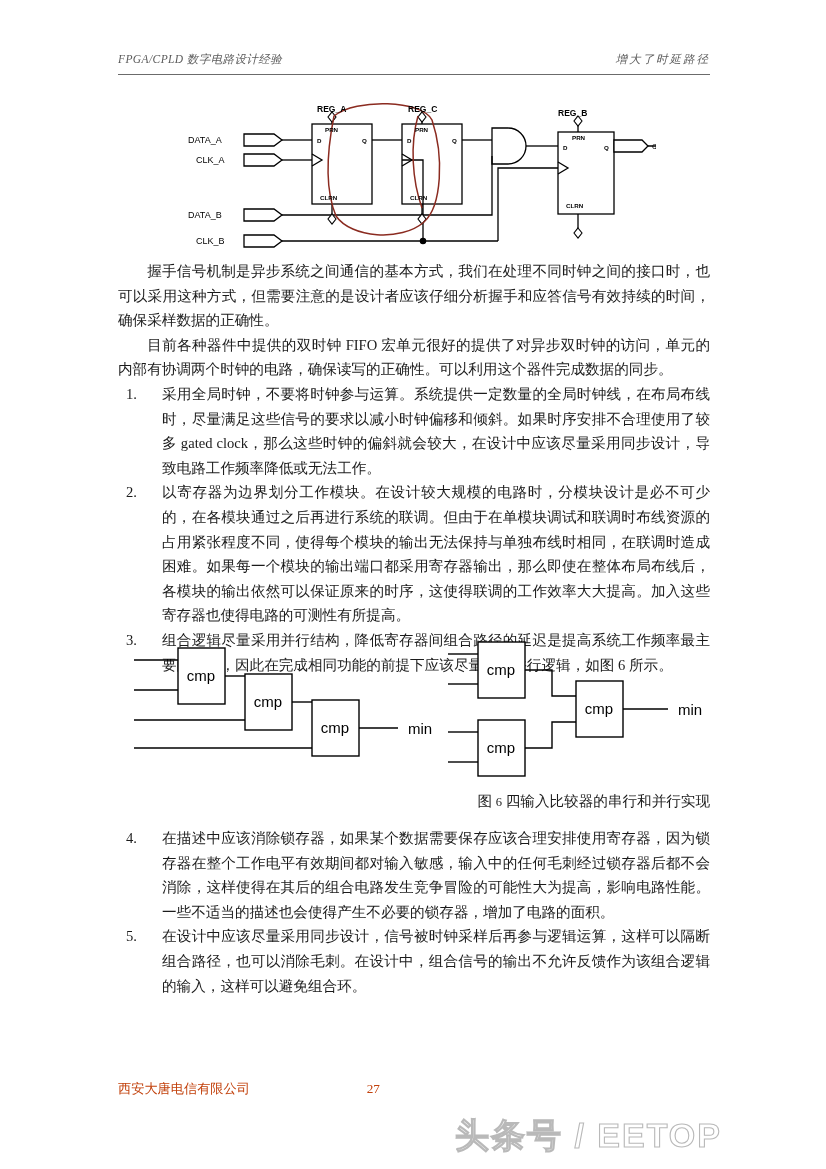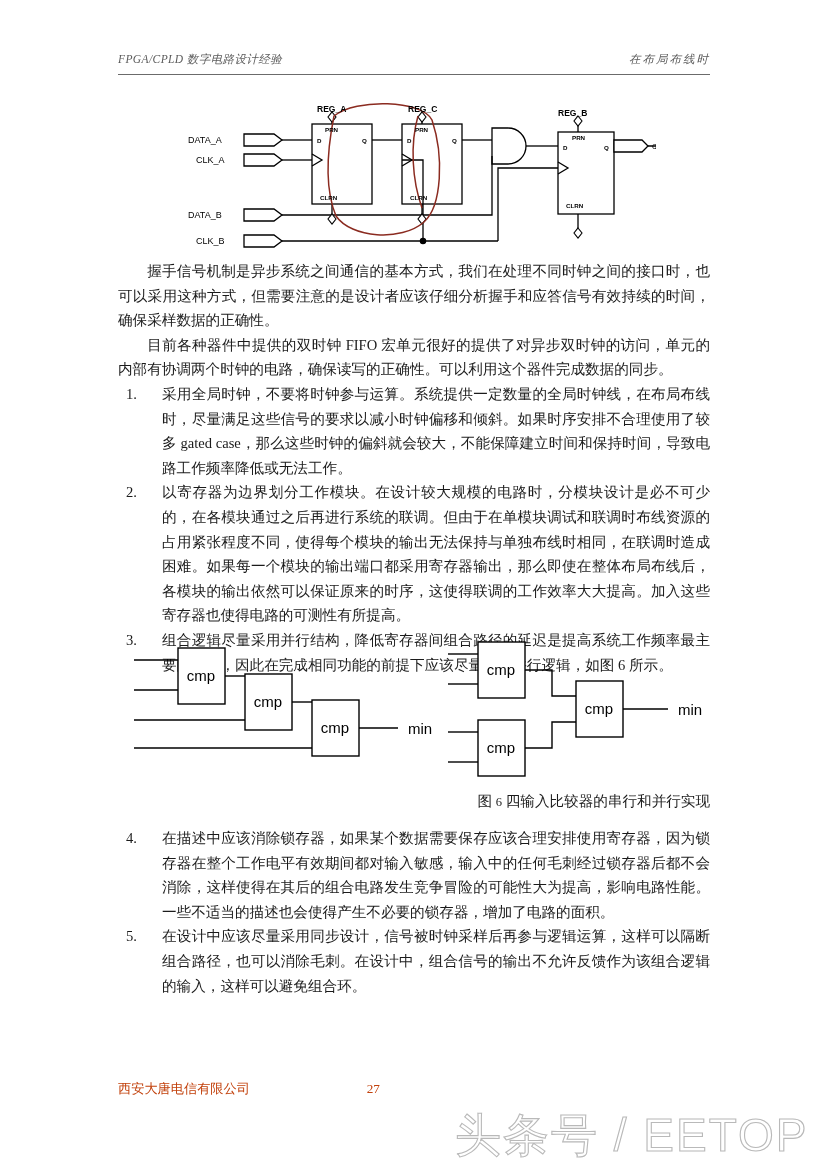--- a/index.html
+++ b/index.html
@@ -136,43 +136,43 @@
   }
   .footer .f-left { width: 42%; text-align: left; }
   .footer .f-center { width: 16%; text-align: left; }
   .footer .f-right { width: 42%; text-align: right; white-space: nowrap; }
 
   
   .watermark {
     position: absolute;
     left: 455px;
     top: 1106px;
-    font-size: 46px;
+    font-size: 34px;
     line-height: 58px;
     font-family: "Liberation Sans", "DejaVu Sans", sans-serif;
-    font-weight: 400;
+    font-weight: 700;
     color: transparent;
     -webkit-text-stroke: 1.1px #b9b9b9;
     letter-spacing: 2px;
     white-space: nowrap;
     user-select: none;
   }
 
   text {
     font-family: "Liberation Sans", "DejaVu Sans", sans-serif;
   }
 </style>
 </head>
 <body>
 
 <div class="page">
 
   <div class="header">
     <span class="hdr-left">FPGA/CPLD 数字电路设计经验</span>
-    <span class="hdr-right">在布局布线时</span>
+    <span class="hdr-right">增大了时延路径</span>
   </div>
   <div class="header-rule"></div>
 
   <div class="fig-circuit">
     <svg width="470" height="152" viewBox="0 0 470 152" xmlns="http://www.w3.org/2000/svg">
       <g stroke="#000" stroke-width="1.3" fill="none">
 
         <polygon points="58,38 88,38 96,44 88,50 58,50" fill="#fff"></polygon>
         <polygon points="58,58 88,58 96,64 88,70 58,70" fill="#fff"></polygon>
         <polygon points="58,113 88,113 96,119 88,125 58,125" fill="#fff"></polygon>
@@ -265,21 +265,21 @@
       </g>
     </svg>
   </div>
 
   <div class="body">
     <p class="para">握手信号机制是异步系统之间通信的基本方式，我们在处理不同时钟之间的接口时，也可以采用这种方式，但需要注意的是设计者应该仔细分析握手和应答信号有效持续的时间，确保采样数据的正确性。</p>
     <p class="para">目前各种器件中提供的双时钟 FIFO 宏单元很好的提供了对异步双时钟的访问，单元的内部有协调两个时钟的电路，确保读写的正确性。可以利用这个器件完成数据的同步。</p>
     <ol class="items">
       <li>
         <span class="num">1.</span>
-        <span>采用全局时钟，不要将时钟参与运算。系统提供一定数量的全局时钟线，在布局布线时，尽量满足这些信号的要求以减小时钟偏移和倾斜。如果时序安排不合理使用了较多 gated case，那么这些时钟的偏斜就会较大，不能保障建立时间和保持时间，导致电路工作频率降低或无法工作。</span>
+        <span>采用全局时钟，不要将时钟参与运算。系统提供一定数量的全局时钟线，在布局布线时，尽量满足这些信号的要求以减小时钟偏移和倾斜。如果时序安排不合理使用了较多 gated clock，那么这些时钟的偏斜就会较大，在设计中应该尽量采用同步设计，导致电路工作频率降低或无法工作。</span>
       </li>
       <li>
         <span class="num">2.</span>
         <span>以寄存器为边界划分工作模块。在设计较大规模的电路时，分模块设计是必不可少的，在各模块通过之后再进行系统的联调。但由于在单模块调试和联调时布线资源的占用紧张程度不同，使得每个模块的输出无法保持与单独布线时相同，在联调时造成困难。如果每一个模块的输出端口都采用寄存器输出，那么即使在整体布局布线后，各模块的输出依然可以保证原来的时序，这使得联调的工作效率大大提高。加入这些寄存器也使得电路的可测性有所提高。</span>
       </li>
       <li>
         <span class="num">3.</span>
         <span>组合逻辑尽量采用并行结构，降低寄存器间组合路径的延迟是提高系统工作频率最主要的手段，因此在完成相同功能的前提下应该尽量使用并行逻辑，如图 6 所示。</span>
       </li>
     </ol>

